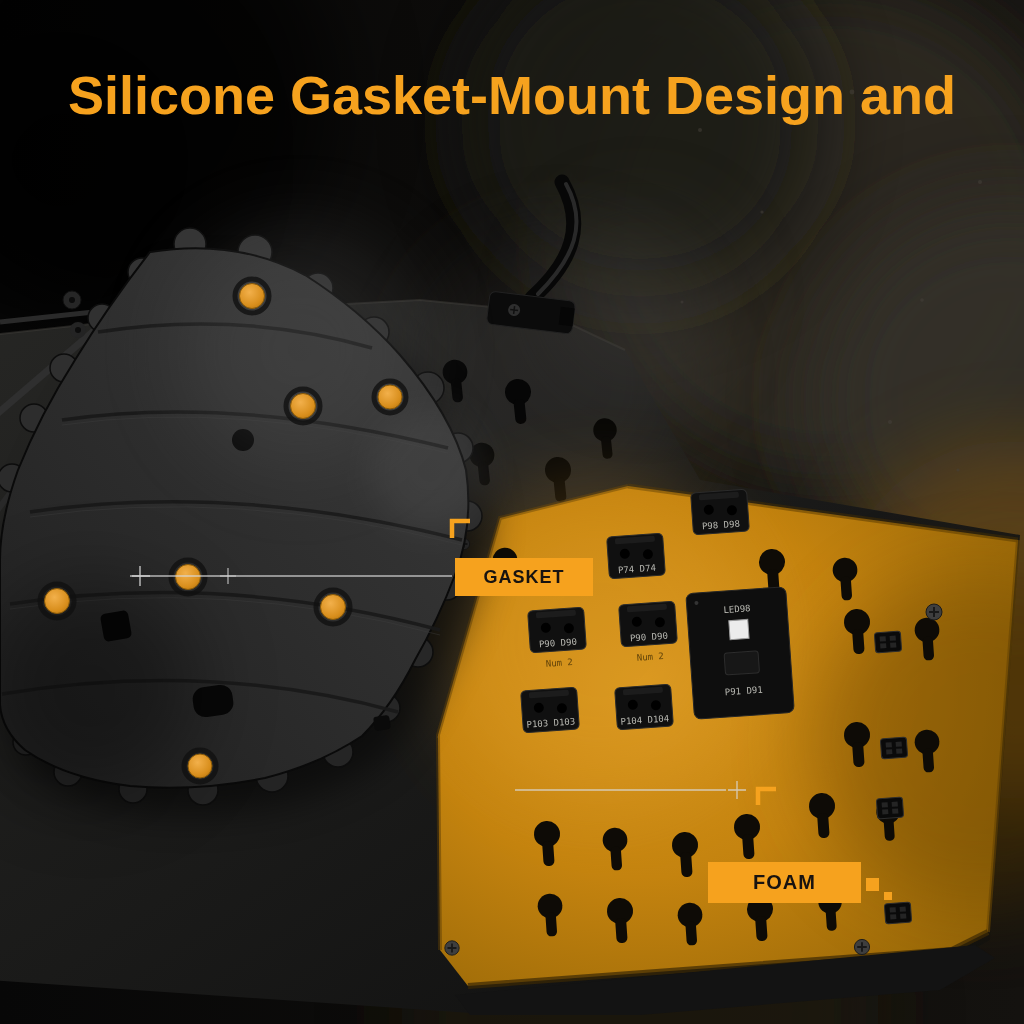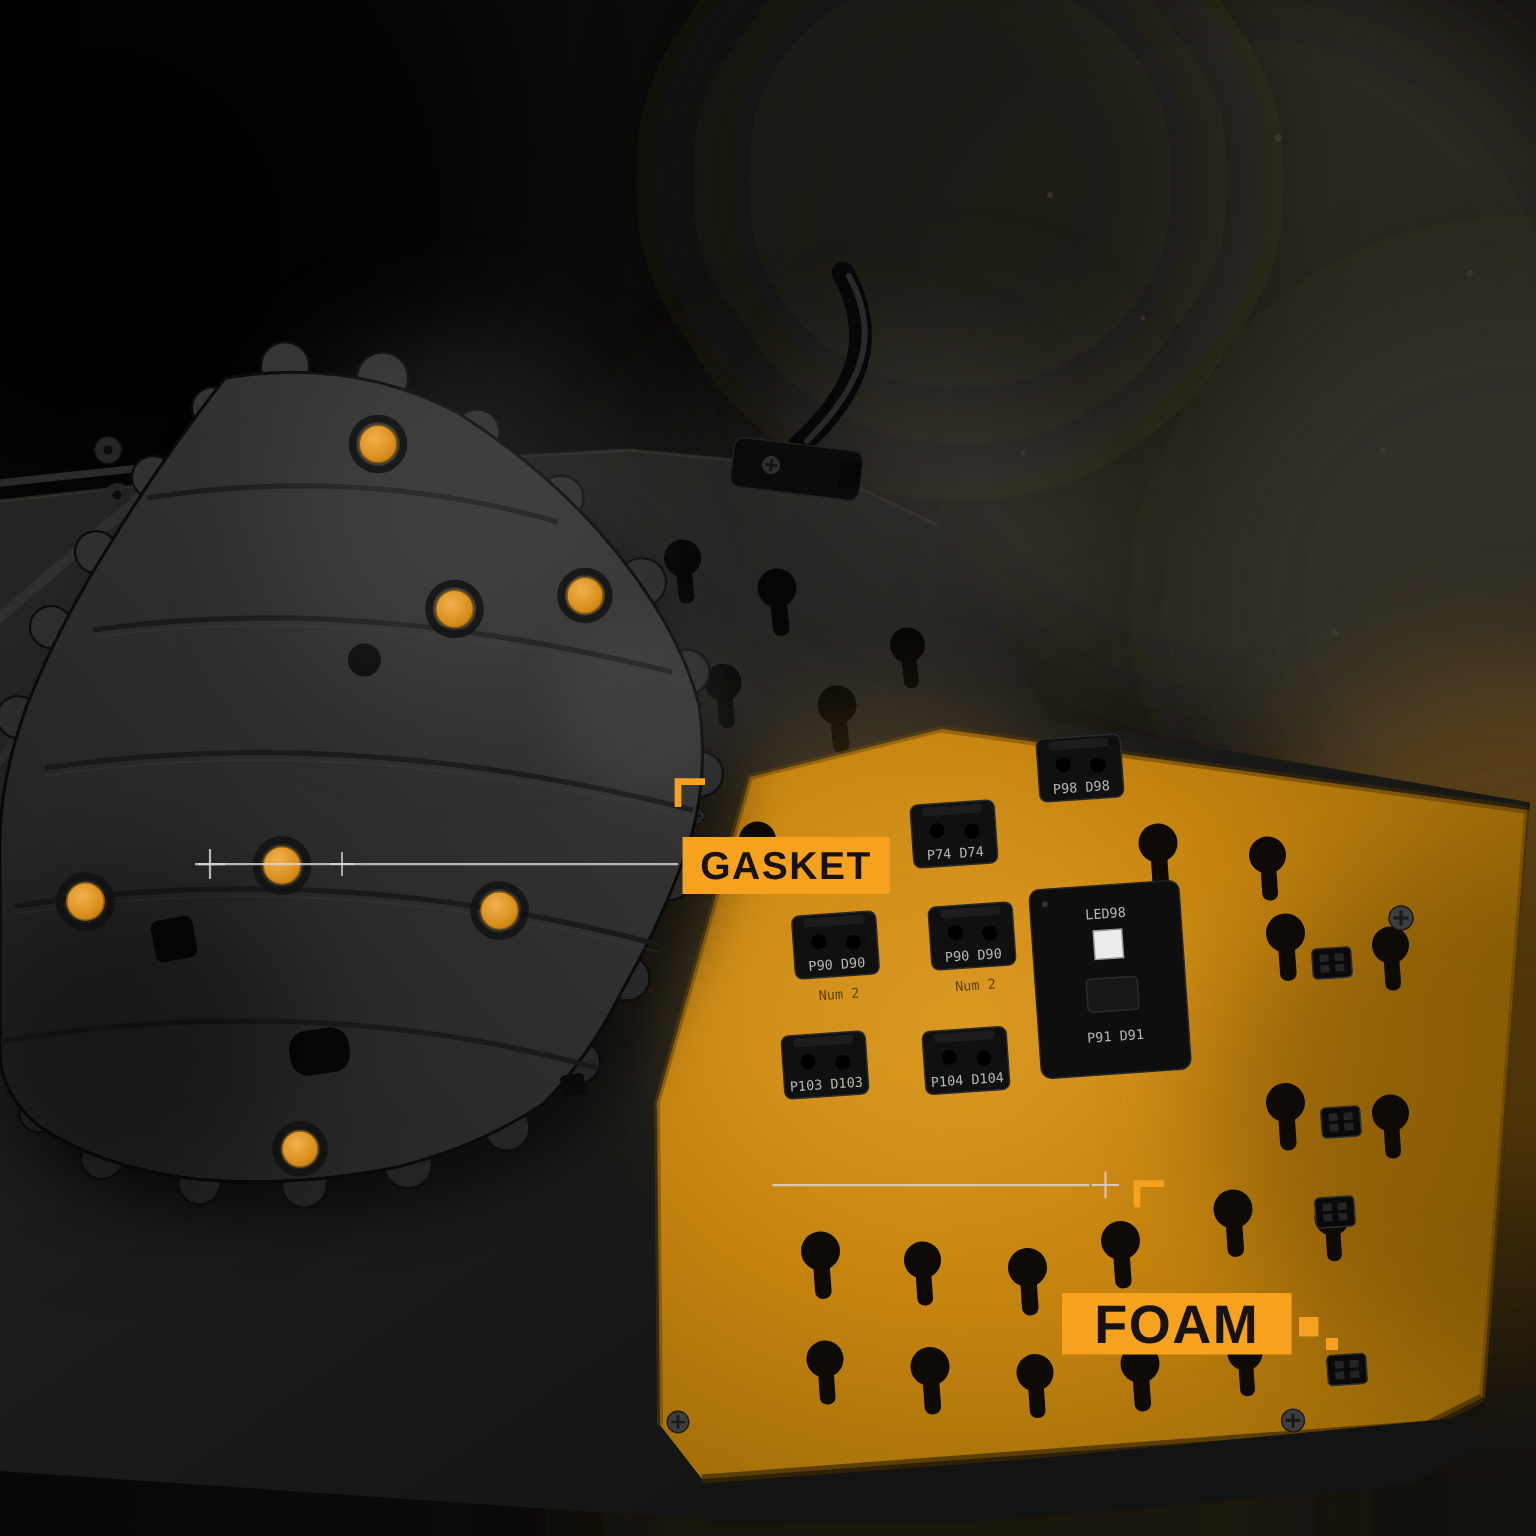--- a/index.html
+++ b/index.html
@@ -5,22 +5,22 @@
   html,body{margin:0;padding:0;background:#000;}
   .stage{position:relative;width:1024px;height:1024px;overflow:hidden;
          background:var(--bg,#0a0a0a);font-family:"Liberation Sans",sans-serif;}
   .stage svg{position:absolute;left:0;top:0;}
   .title{position:absolute;top:64px;left:0;width:100%;margin:0;text-align:center;
          font-size:54px;line-height:1.16;font-weight:700;color:var(--accent,#F6A21E);
          letter-spacing:0;}
   .badge{position:absolute;display:flex;align-items:center;justify-content:center;
          background:var(--accent,#F6A21E);color:var(--badge-text,#181310);
          font-weight:700;letter-spacing:1px;}
-  .badge-gasket{left:455px;top:558px;width:138px;height:38px;font-size:26px;}
-  .badge-foam{left:708px;top:862px;width:153px;height:41px;font-size:36px;}
+  .badge-gasket{left:455px;top:558px;width:138px;height:38px;font-size:18px;}
+  .badge-foam{left:708px;top:862px;width:153px;height:41px;font-size:20px;}
   .sk-light{font-family:"DejaVu Sans Mono",monospace;font-size:9px;fill:#c9c9c2;
             text-anchor:middle;opacity:.9;}
   .sk-dark{font-family:"DejaVu Sans Mono",monospace;font-size:9px;fill:#4a3306;
            text-anchor:middle;opacity:.85;}
   .sk-faint{font-family:"DejaVu Sans Mono",monospace;font-size:9px;fill:#8f8f85;
             text-anchor:start;opacity:.75;}
   .measure{stroke:var(--measure-line,#D9D9D9);stroke-width:1.5;fill:none;opacity:.8;}
   .acc-s{stroke:var(--accent,#F6A21E);stroke-width:4.5;fill:none;}
   .acc-f{fill:var(--accent,#F6A21E);}
 </style>
@@ -312,19 +312,19 @@
     <path d="M 452 538 V 521 H 470" class="acc-s"></path>
     <path d="M 515 790 H 726" class="measure"></path>
     <use href="#crossP" transform="translate(737,790) scale(0.9)" class="measure"></use>
     <path d="M 758 805 V 789 H 776" class="acc-s"></path>
     <rect x="866" y="878" width="13" height="13" class="acc-f"></rect>
     <rect x="884" y="892" width="8" height="8" class="acc-f"></rect>
   </g>
 </svg>
 
 <h1 class="title">
-  <br>
+  <span>Silicone Gasket-Mount Design and</span><br>
 </h1>
 
 <div class="badge badge-gasket">GASKET</div>
 <div class="badge badge-foam">FOAM</div>
 
 </div>
 
 </body></html>

